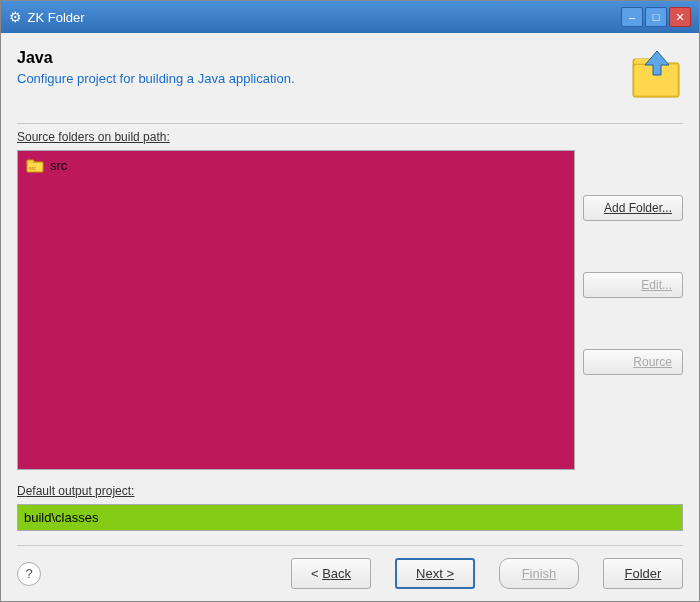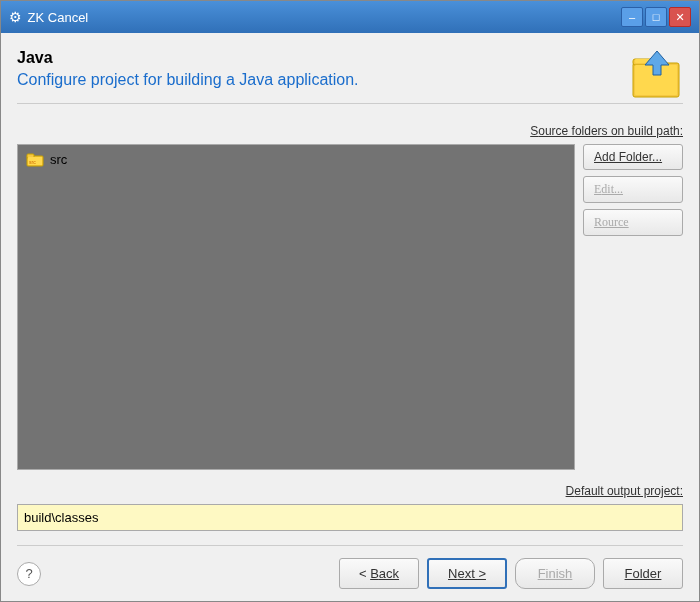--- a/index.html
+++ b/index.html
@@ -65,61 +65,60 @@
       display: flex;
       flex-direction: column;
       padding: 16px 16px 12px 16px;
       background: #f0f0f0;
     }
 
     .header-section {
       display: flex;
       align-items: flex-start;
       justify-content: space-between;
-      margin-bottom: 20px;
-      padding-bottom: 2px;
+      margin-bottom: 6px;
+      padding-bottom: 22px;
       border-bottom: 1px solid #ccc;
     }
     .header-text h2 {
       font-size: 16px;
       font-weight: bold;
       color: #000;
       margin-bottom: 4px;
     }
     .header-text p {
-      font-size: 16px;
+      font-size: 13px;
       color: #1a6dcc;
       text-align: center;
     }
     .header-icon {
       width: 52px;
       height: 52px;
       flex-shrink: 0;
     }
 
     .section-label {
       font-size: 12px;
       color: #333;
       margin-bottom: 6px;
-      text-align: right;
     }
     .section-label span {
       text-decoration: underline;
     }
 
     .source-panel {
       display: flex;
       gap: 8px;
       flex: 1;
       margin-bottom: 14px;
     }
 
     .source-list {
       flex: 1;
-      background: #737373;
+      background: #be185d;
       border: 1px solid #aaa;
       overflow-y: auto;
       padding: 4px;
     }
 
     .source-item {
       display: flex;
       align-items: center;
       gap: 6px;
       padding: 3px 4px;
@@ -133,35 +132,36 @@
       width: 100px;
     }
 
     .side-btn {
       padding: 5px 10px;
       background: linear-gradient(to bottom, #fafafa, #e8e8e8);
       border: 1px solid #aaa;
       border-radius: 3px;
       cursor: pointer;
       font-size: 12px;
-      text-align: left;
+      text-align: right;
       color: #333;
-    }
-    .side-btn:disabled { color: #aaa; cursor: default; font-family: Liberation Serif, serif; }
+      margin-top: 45px;
+    }
+    .side-btn:disabled { color: #aaa; cursor: default; }
     .side-btn span { text-decoration: underline; }
 
     .output-section {
       margin-bottom: 14px;
     }
 
     .output-input {
       width: 100%;
       padding: 5px 6px;
       border: 1px solid #aaa;
-      background: #fef9c3;
+      background: #84cc16;
       font-size: 13px;
       color: #000;
     }
 
     .footer {
       border-top: 1px solid #ccc;
       padding-top: 12px;
       display: flex;
       align-items: center;
       justify-content: space-between;
@@ -181,21 +181,21 @@
       font-size: 13px;
       cursor: pointer;
       display: flex;
       align-items: center;
       justify-content: center;
       color: #555;
     }
 
     .footer-buttons {
       display: flex;
-      gap: 8px;
+      gap: 24px;
       padding-left: 32px;
     }
 
     .footer-btn {
       padding: 6px 18px;
       background: linear-gradient(to bottom, #fafafa, #e8e8e8);
       border: 1px solid #aaa;
       border-radius: 3px;
       cursor: pointer;
       font-size: 13px;
@@ -210,21 +210,21 @@
     .footer-btn span { text-decoration: underline; }
   </style>
 </head>
 <body>
 
 <div class="window">
 
   <div class="title-bar">
     <div class="title-bar-left">
       <span style="font-size:14px;">⚙</span>
-      <span>ZK Cancel</span>
+      <span>ZK Folder</span>
     </div>
     <div class="title-controls">
       <button class="title-btn">–</button>
       <button class="title-btn">□</button>
       <button class="title-btn close-btn">✕</button>
     </div>
   </div>
 
   <div class="content">
 

